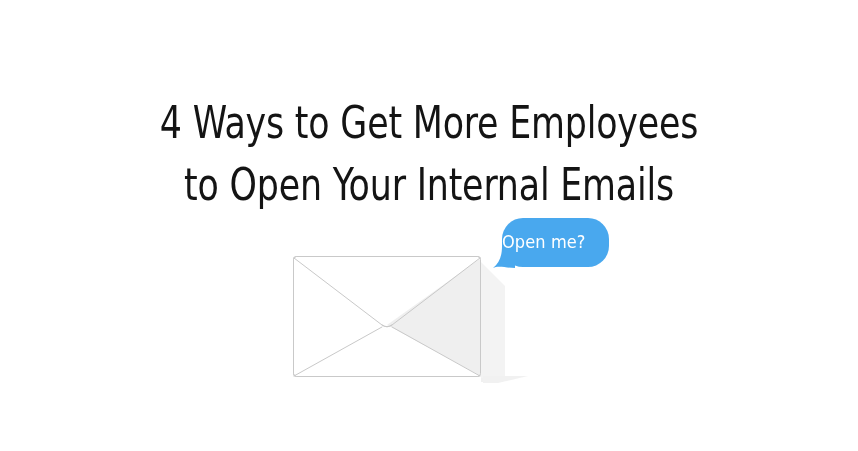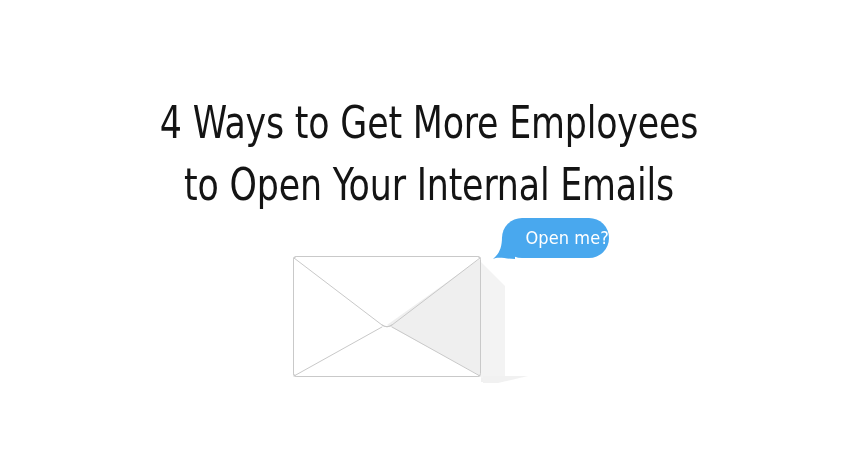--- a/index.html
+++ b/index.html
@@ -55,27 +55,27 @@
   .illustration svg {
     display: block;
   }
 
   
   .bubble {
     position: absolute;
     left: 502px;
     top: 218px;
     width: 107px;
-    height: 40px;
+    height: 49px;
     border-radius: 21px;
     background: #49a8ee;
     box-sizing: border-box;
     display: flex;
     align-items: center;
-    justify-content: flex-end;
+    justify-content: flex-start;
   }
   .bubble-tail {
     position: absolute;
     left: -9px;
     bottom: -1px;
     width: 22px;
     height: 22px;
     overflow: hidden;
   }
   .bubble-tail svg {

